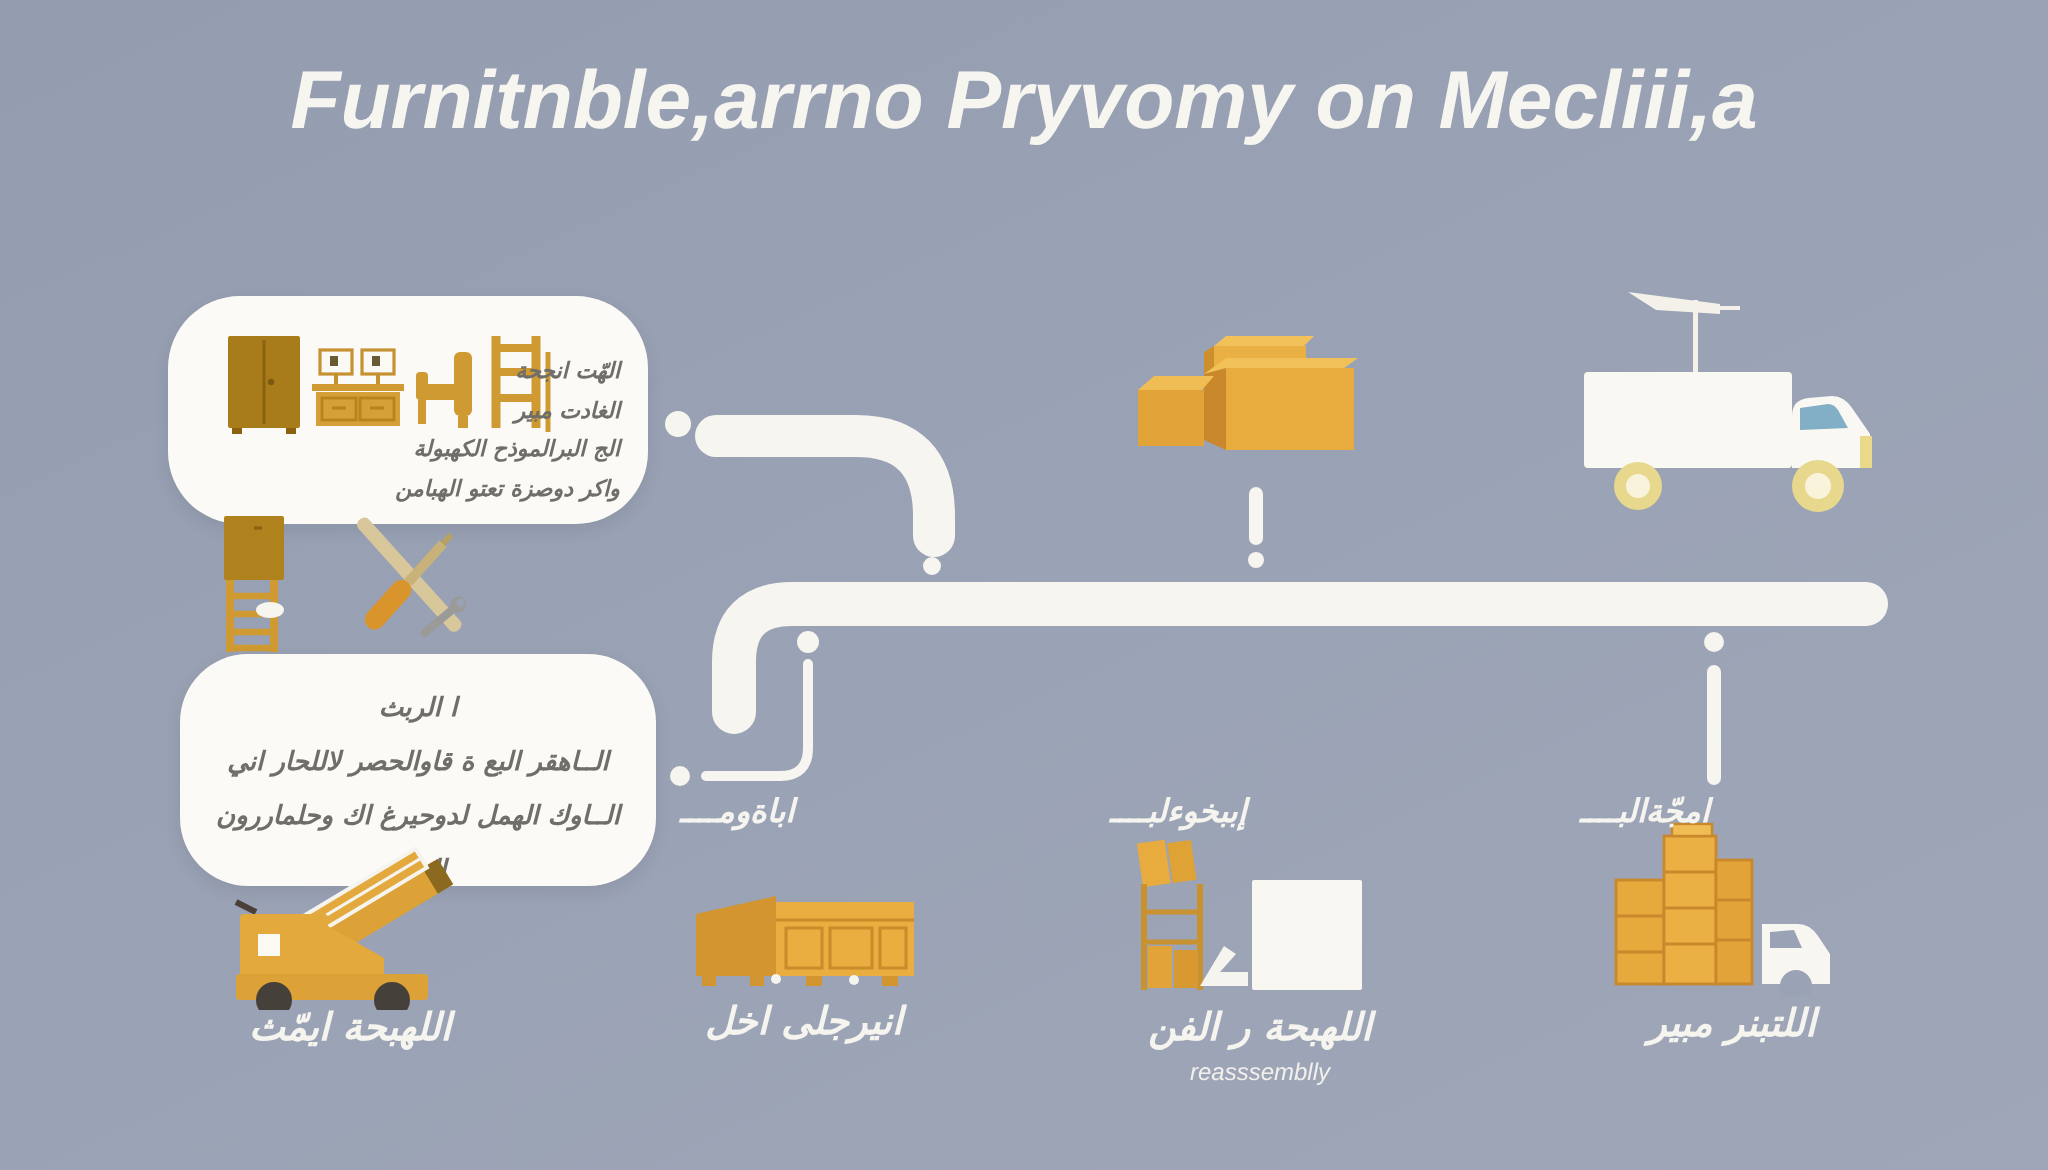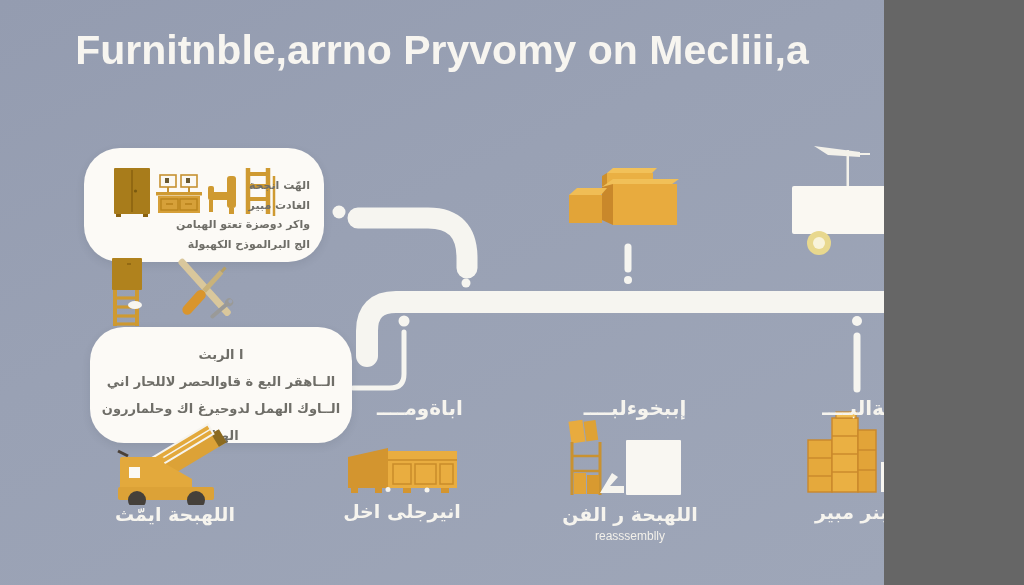--- a/index.html
+++ b/index.html
@@ -1,43 +1,44 @@
 <!DOCTYPE html>
 <html><head>
 <meta charset="utf-8">
 <style>
   html,body { margin:0; padding:0; background:#666; }
   .canvas {
-    position:relative; width:884px; height:585px; overflow:hidden;
+    position:relative; width:1024px; height:585px; overflow:hidden;
     background: linear-gradient(155deg, #949cb0 0%, #99a1b4 40%, #9ea6b8 100%);
     font-family:"Liberation Sans", sans-serif;
+    font-style:italic;
   }
   .abs { position:absolute; }
   .title {
     position:absolute; top:27px; left:0; width:100%; text-align:center;
     font-size:41px; font-weight:bold; color:#f7f5f0; letter-spacing:0px;
   }
   .bubble {
     position:absolute; background:#fcfaf6; border-radius:36px;
     box-shadow:0 3px 8px rgba(40,45,60,0.10);
   }
   .bubble1 { left:84px; top:148px; width:240px; height:114px; }
-  .bubble2 { left:90px; top:327px; width:238px; height:116px; border-radius:34px;padding-left:24px; }
+  .bubble2 { left:90px; top:327px; width:238px; height:116px; border-radius:34px; }
   .ar { direction:rtl; unicode-bidi:embed; font-family:"DejaVu Sans", sans-serif; }
   .b1text {
     position:absolute; right:14px; top:28px; width:170px; text-align:right;
     font-size:11px; line-height:19.5px; color:#6f6e68; font-weight:bold;
   }
   .b2text {
     position:absolute; left:10px; right:10px; top:14px; text-align:center;
     font-size:13px; line-height:27px; color:#6f6e68; font-weight:bold;
   }
   .midlabel {
-    position:absolute; width:160px; text-align:center; color:#f6f4ee;
-    font-size:20px; font-weight:bold;
+    position:absolute; width:160px; text-align:left; color:#f6f4ee;
+    font-size:16px; font-weight:bold;
   }
   .botlabel {
     position:absolute; width:180px; text-align:center; color:#f6f4ee;
     font-size:19px; font-weight:bold;
   }
   .sublabel {
     position:absolute; width:180px; text-align:center; color:#f2f0ea;
     font-size:12px; font-weight:normal; font-family:"Liberation Sans", sans-serif;
   }
   svg { display:block; }
@@ -111,22 +112,22 @@
         <line x1="160" y1="2" x2="160" y2="48" stroke-width="4.5"></line>
         <line x1="140" y1="8" x2="160" y2="8" stroke-width="4"></line>
         <line x1="140" y1="20" x2="160" y2="20" stroke-width="4"></line>
         <line x1="140" y1="33" x2="160" y2="33" stroke-width="4"></line>
         <line x1="166" y1="10" x2="166" y2="50" stroke-width="2.5"></line>
       </g>
     </svg>
     <div class="b1text ar">
       <div>الهّت انجحة</div>
       <div>الغادت مبير</div>
+      <div>الج البرالموذح الكهبولة</div>
       <div>واكر دوصزة تعتو الهبامن</div>
-      <div>الج البرالموذح الكهبولة</div>
     </div>
   </div>
 
   <svg class="abs" style="left:106px;top:256px" width="44" height="72" viewBox="0 0 44 72">
     <rect x="6" y="2" width="30" height="32" fill="#b0821d" rx="1"></rect>
     <line x1="21" y1="8" x2="25" y2="8" stroke="#8a6210" stroke-width="1.5"></line>
     <g stroke="#cf9a31" fill="none">
       <line x1="9" y1="34" x2="9" y2="70" stroke-width="4"></line>
       <line x1="31" y1="34" x2="31" y2="70" stroke-width="4"></line>
       <line x1="9" y1="42" x2="31" y2="42" stroke-width="3.2"></line>

